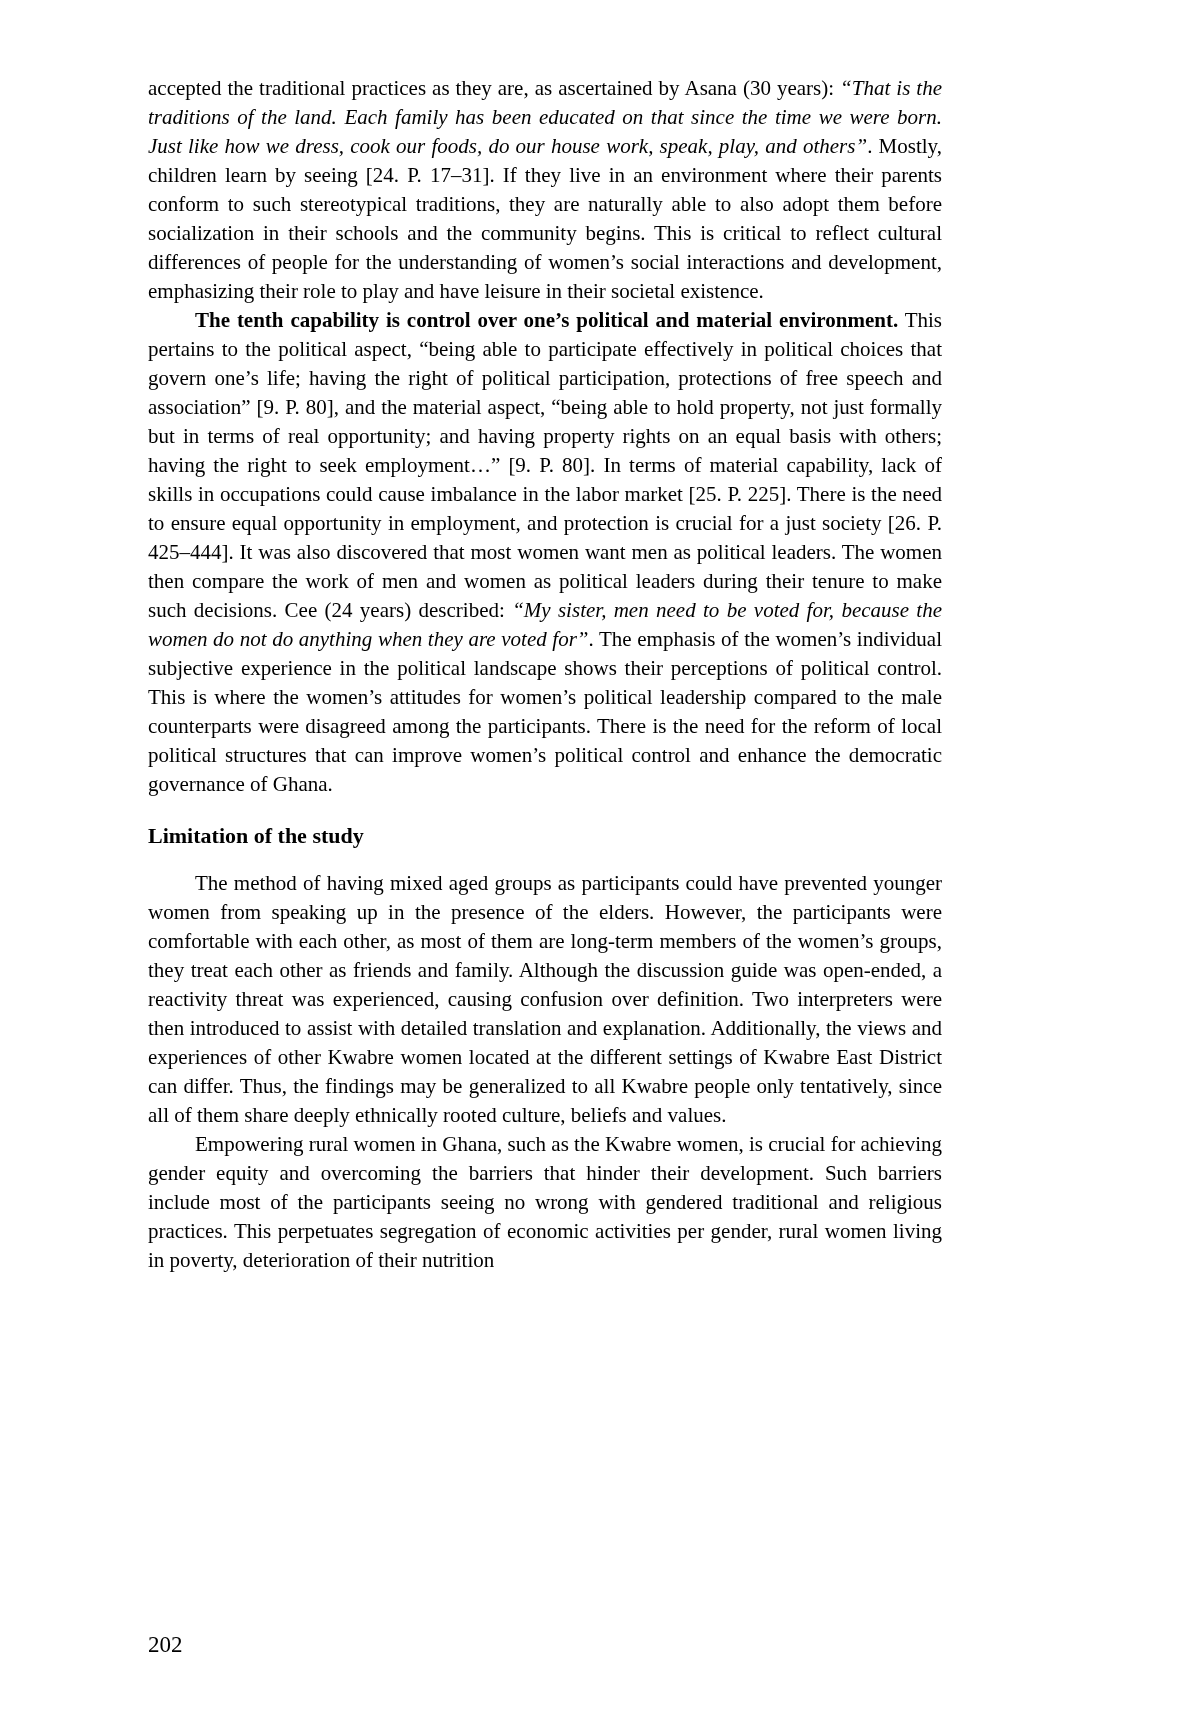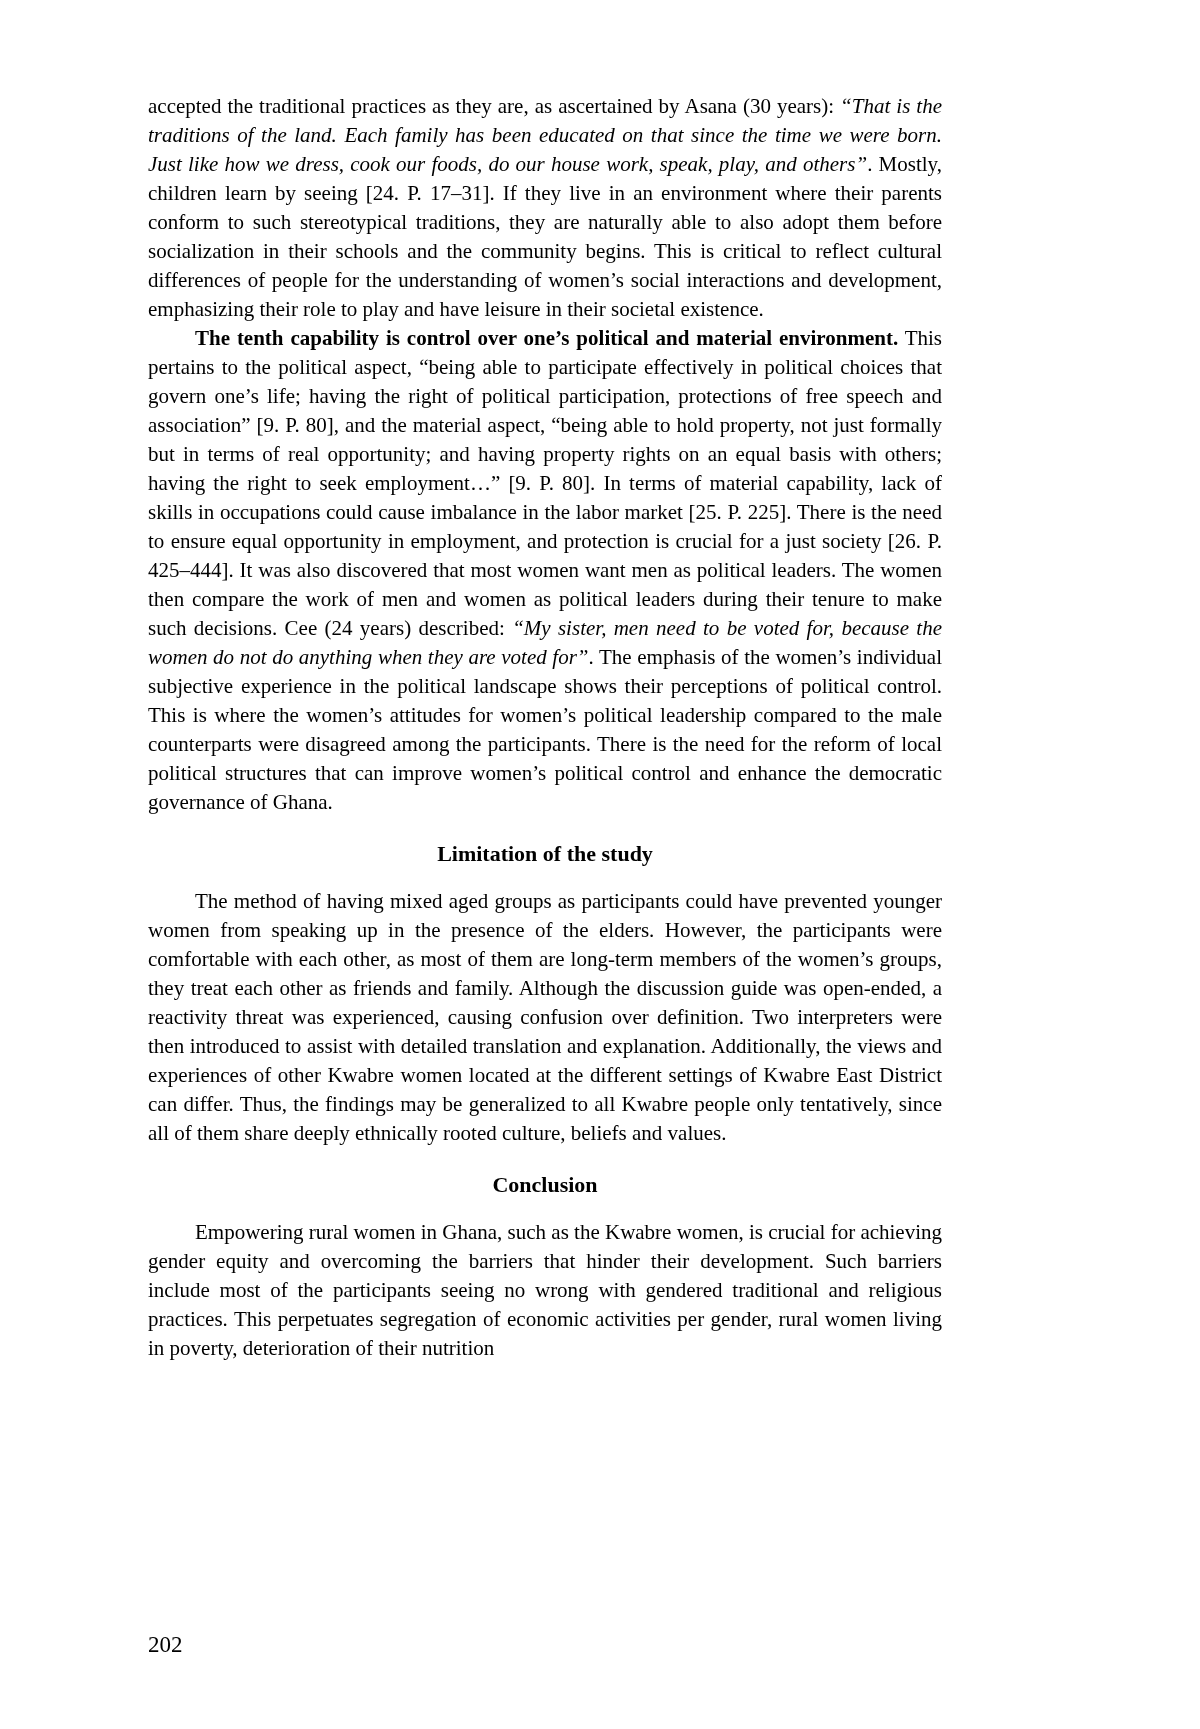--- a/index.html
+++ b/index.html
@@ -19,35 +19,34 @@
   }
   .running-header {
     text-align: center;
     font-style: italic;
     font-size: 17.5px;
     line-height: 22px;
     padding-bottom: 9px;
     border-bottom: 2px solid #000000;
   }
   .content {
-    margin-top: 26px;
+    margin-top: 8px;
     font-size: 21px;
     line-height: 29px;
     text-align: justify;
     font-family: Liberation Serif, serif;
   }
   .para {
     margin: 0;
     text-indent: 47px;
   }
   .para.no-indent { text-indent: 0; }
   .section-heading {
     font-size: 22px;
     font-weight: bold;
-    text-align: center;
     text-indent: 0;
     margin: 23px 0 19px 0;
     line-height: 28px;
   }
   .quote-italic { font-style: italic; }
   .lead-bold { font-weight: bold; }
   .page-number {
     position: absolute;
     left: 148px;
     top: 1630px;
@@ -64,21 +63,20 @@
   <div class="content">
 
     <p class="para no-indent"><span>accepted the traditional practices as they are, as ascertained by Asana (30 years): </span><span class="quote-italic">“That is the traditions of the land. Each family has been educated on that since the time we were born. Just like how we dress, cook our foods, do our house work, speak, play, and others”</span><span>. Mostly, children learn by seeing [24. P. 17–31]. If they live in an environment where their parents conform to such stereotypical traditions, they are naturally able to also adopt them before socialization in their schools and the community begins. This is critical to reflect cultural differences of people for the understanding of women’s social interactions and development, emphasizing their role to play and have leisure in their societal existence.</span></p>
 
     <p class="para"><span class="lead-bold">The tenth capability is control over one’s political and material environment.</span><span> This pertains to the political aspect, “being able to participate effectively in political choices that govern one’s life; having the right of political participation, protections of free speech and association” [9. P. 80], and the material aspect, “being able to hold property, not just formally but in terms of real opportunity; and having property rights on an equal basis with others; having the right to seek employment…” [9. P. 80]. In terms of material capability, lack of skills in occupations could cause imbalance in the labor market [25. P. 225]. There is the need to ensure equal opportunity in employment, and protection is crucial for a just society [26. P. 425–444]. It was also discovered that most women want men as political leaders. The women then compare the work of men and women as political leaders during their tenure to make such decisions. Cee (24 years) described: </span><span class="quote-italic">“My sister, men need to be voted for, because the women do not do anything when they are voted for”</span><span>. The emphasis of the women’s individual subjective experience in the political landscape shows their perceptions of political control. This is where the women’s attitudes for women’s political leadership compared to the male counterparts were disagreed among the participants. There is the need for the reform of local political structures that can improve women’s political control and enhance the democratic governance of Ghana.</span></p>
 
     <h2 class="section-heading">Limitation of the study</h2>
 
     <p class="para">The method of having mixed aged groups as participants could have prevented younger women from speaking up in the presence of the elders. However, the participants were comfortable with each other, as most of them are long-term members of the women’s groups, they treat each other as friends and family. Although the discussion guide was open-ended, a reactivity threat was experienced, causing confusion over definition. Two interpreters were then introduced to assist with detailed translation and explanation. Additionally, the views and experiences of other Kwabre women located at the different settings of Kwabre East District can differ. Thus, the findings may be generalized to all Kwabre people only tentatively, since all of them share deeply ethnically rooted culture, beliefs and values.</p>
 
-    <h2 class="section-heading">Conclusion</h2>
 
     <p class="para">Empowering rural women in Ghana, such as the Kwabre women, is crucial for achieving gender equity and overcoming the barriers that hinder their development. Such barriers include most of the participants seeing no wrong with gendered traditional and religious practices. This perpetuates segregation of economic activities per gender, rural women living in poverty, deterioration of their nutrition</p>
 
   </div>
 
   <div class="page-number">202</div>
 
 </div>
 
 </body></html>

